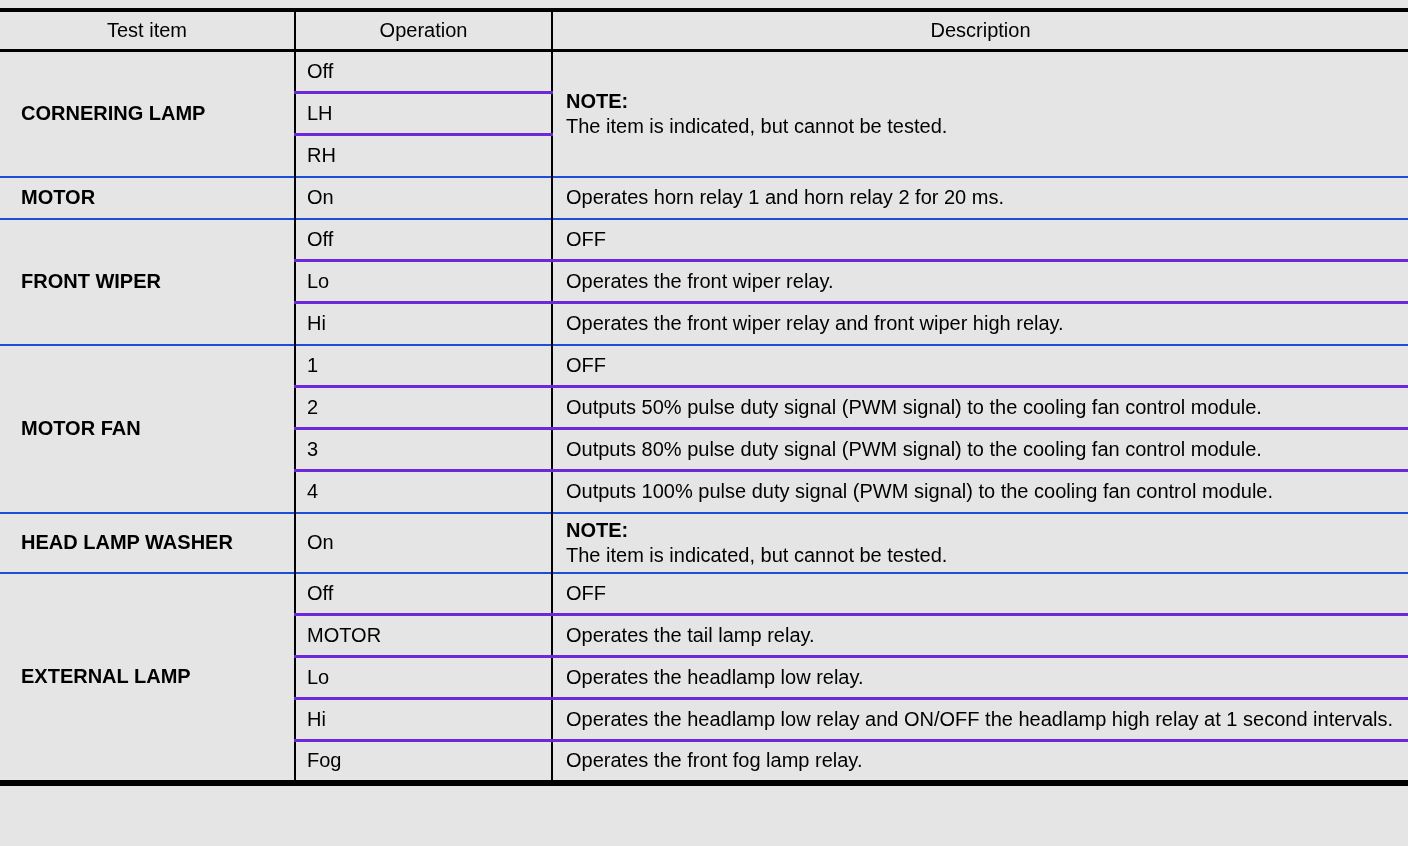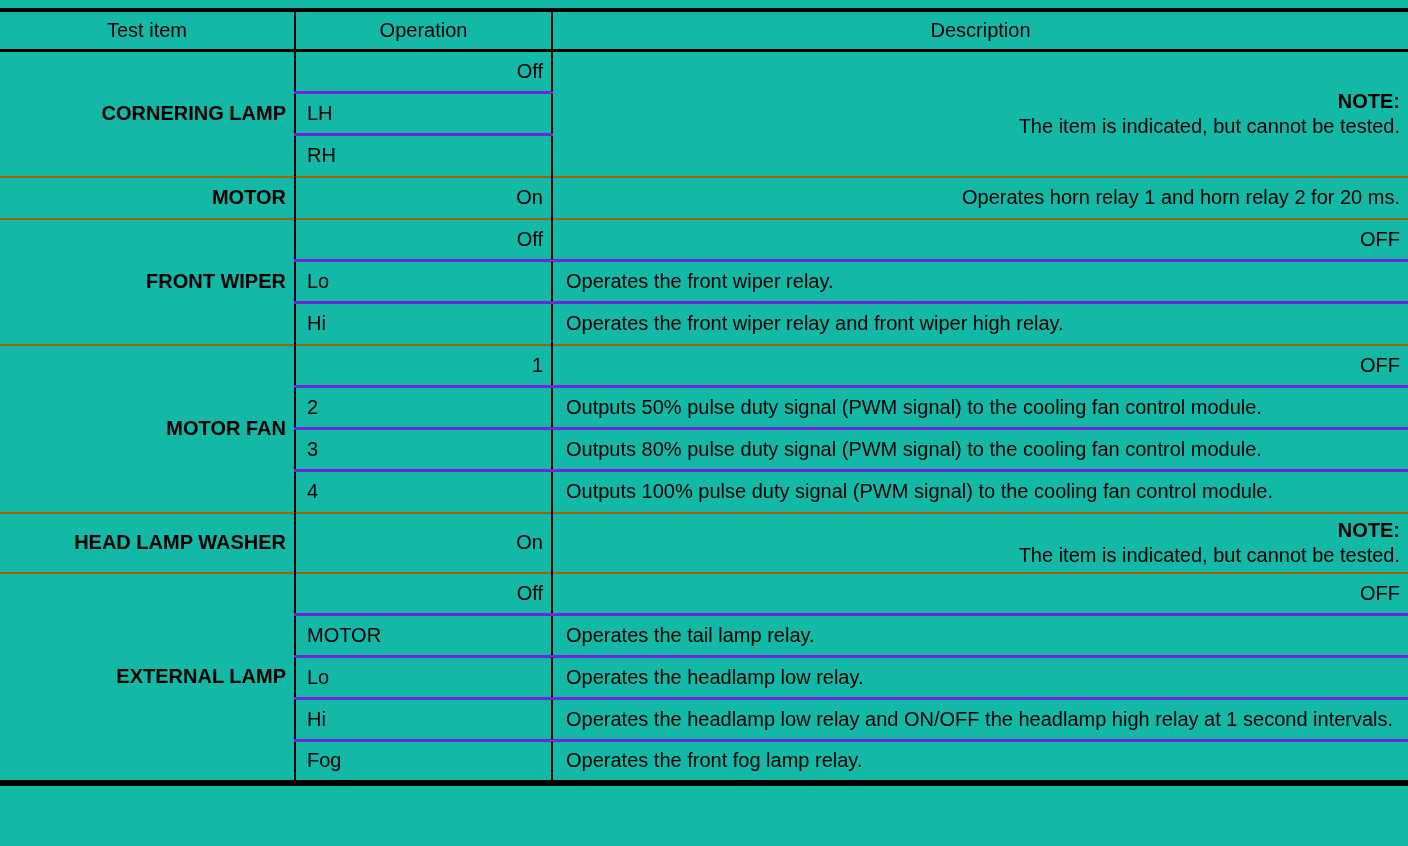--- a/index.html
+++ b/index.html
@@ -3,21 +3,21 @@
 <meta charset="utf-8">
 <style>
   html, body {
     margin: 0;
     padding: 0;
     background: #ffffff;
   }
   .page {
     width: 1408px;
     height: 846px;
-    background: #14b8a6;
+    background: #e5e5e5;
     box-sizing: border-box;
     padding-top: 8px;
     font-family: "Liberation Sans", sans-serif;
     color: #000000;
   }
   table.spec-table {
     width: 1408px;
     border-collapse: collapse;
     table-layout: fixed;
     border-top: 4px solid #000;
@@ -44,21 +44,21 @@
     padding-bottom: 4px;
     padding-right: 8px;
     border-top: 3px solid #6d28d9;
     box-sizing: border-box;
   }
   td.c1 { padding-left: 21px; font-weight: bold; }
   td.c2 { padding-left: 11px; }
   td.c3 { padding-left: 13px; margin-left: 35px; }
   th.c2, td.c2 { border-left: 2px solid #000; }
   th.c3, td.c3 { border-left: 2px solid #000; }
-  tr.group-start > td { border-top: 2px solid #a16207; text-align: right; }
+  tr.group-start > td { border-top: 2px solid #1d4ed8; }
   .note-label { font-weight: bold; }
 </style>
 </head>
 <body>
 
 <div class="page">
   <table class="spec-table">
     <colgroup>
       <col class="c1">
         <col class="c2">

